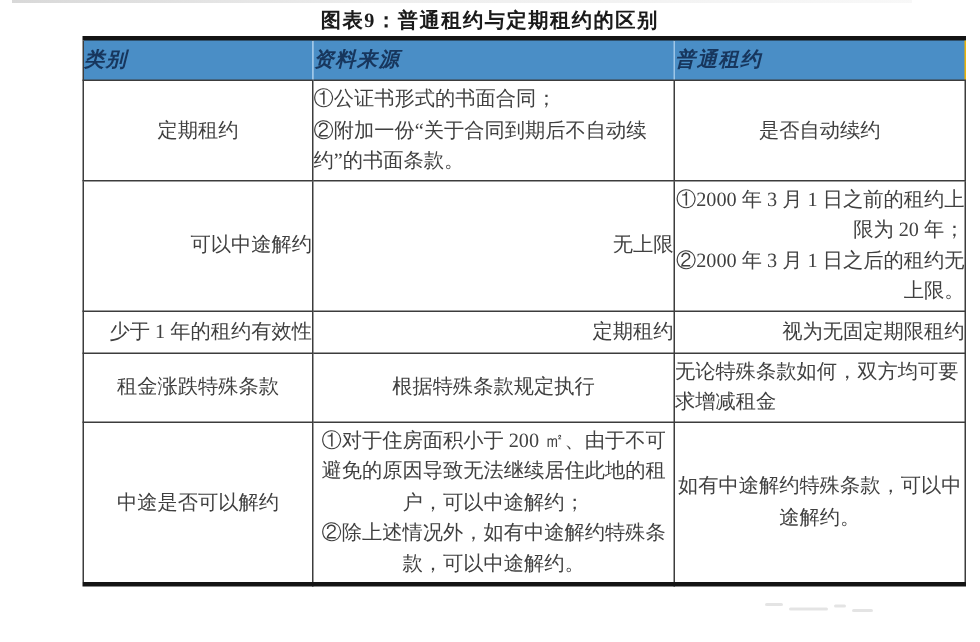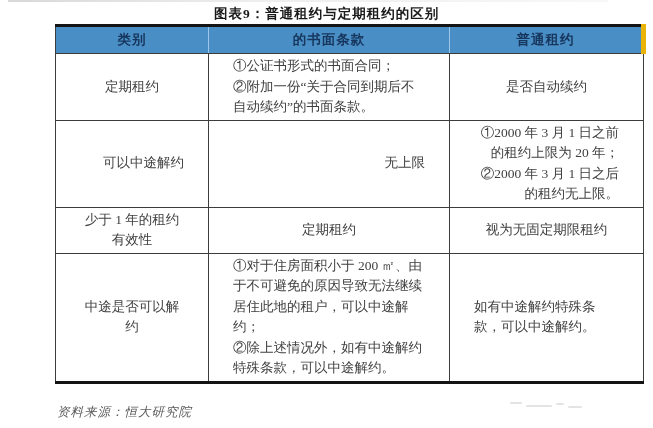--- a/index.html
+++ b/index.html
@@ -38,44 +38,45 @@
     border: 1px solid #3c3c3c;
     font-size: 13.5px;
     color: #404040;
     vertical-align: middle;
   }
   .lease-table th {
     background: #4a8ec6;
     color: #17365d;
     font-weight: bold;
     height: 28px;
-    text-align: center;
+    text-align: left;
     border-left: 1px solid #9dc6e8;
     border-right: 1px solid #9dc6e8;
     border-top: none;
     border-bottom: 1px solid #3c3c3c;
     letter-spacing: 1px;
+    font-style: italic;
   }
   .lease-table th:first-child { border-left: 1px solid #3c3c3c; }
-  .lease-table th:last-child  { border-right: 5px solid #eab308; margin-top: 32px; }
+  .lease-table th:last-child  { border-right: 1px solid #eab308; margin-top: 32px; }
 
   .lease-table td {
-    padding: 2px 24px;
+    padding: 2px 0;
     line-height: 20.5px;
     white-space: pre-line;
   }
   td.center { text-align: center; }
   td.left   { text-align: left; }
 
   tr.r1 td { height: 63px; }
   tr.r2 td { height: 28px; }
   tr.r3 td { height: 82px; text-align: right; }
-  tr.r4 td { height: 28px; }
+  tr.r4 td { height: 28px; text-align: right; }
   tr.r5 td { height: 45px; }
-  tr.r6 td { height: 98px; }
+  tr.r6 td { height: 98px; text-align: center; }
 
   .source-line {
     position: absolute; left: 57px; top: 404px;
     font-style: italic;
     font-size: 12.5px;
     color: #5a5a5a;
     letter-spacing: 1px;
   }
 
   .watermark-remnant {
@@ -103,21 +104,21 @@
   <div class="table-wrap">
     <table class="lease-table">
       <colgroup>
         <col style="width:153px">
         <col style="width:241px">
         <col style="width:194px">
       </colgroup>
       <thead>
         <tr>
           <th>类别</th>
-          <th>的书面条款</th>
+          <th>资料来源</th>
           <th>普通租约</th>
         </tr>
       </thead>
       <tbody>
         <tr class="r1">
           <td class="center">定期租约</td>
           <td class="left">①公证书形式的书面合同；
 ②附加一份“关于合同到期后不自动续约”的书面条款。</td>
           <td class="center">是否自动续约</td>
         </tr>
@@ -125,29 +126,33 @@
           <td class="center">可以中途解约</td>
           <td class="center">无上限</td>
           <td class="left">①2000 年 3 月 1 日之前的租约上限为 20 年；
 ②2000 年 3 月 1 日之后的租约无上限。</td>
         </tr>
         <tr class="r4">
           <td class="center">少于 1 年的租约有效性</td>
           <td class="center">定期租约</td>
           <td class="center">视为无固定期限租约</td>
         </tr>
+        <tr class="r5">
+          <td class="center">租金涨跌特殊条款</td>
+          <td class="center">根据特殊条款规定执行</td>
+          <td class="left">无论特殊条款如何，双方均可要求增减租金</td>
+        </tr>
         <tr class="r6">
           <td class="center">中途是否可以解约</td>
           <td class="left">①对于住房面积小于 200 ㎡、由于不可避免的原因导致无法继续居住此地的租户，可以中途解约；
 ②除上述情况外，如有中途解约特殊条款，可以中途解约。</td>
           <td class="left">如有中途解约特殊条款，可以中途解约。</td>
         </tr>
       </tbody>
     </table>
   </div>
 
-  <div class="source-line">资料来源：恒大研究院</div>
 
   <div class="watermark-remnant">
     <i class="w1"></i><i class="w2"></i><i class="w3"></i><i class="w4"></i>
   </div>
 
 </div>
 
 </body></html>

